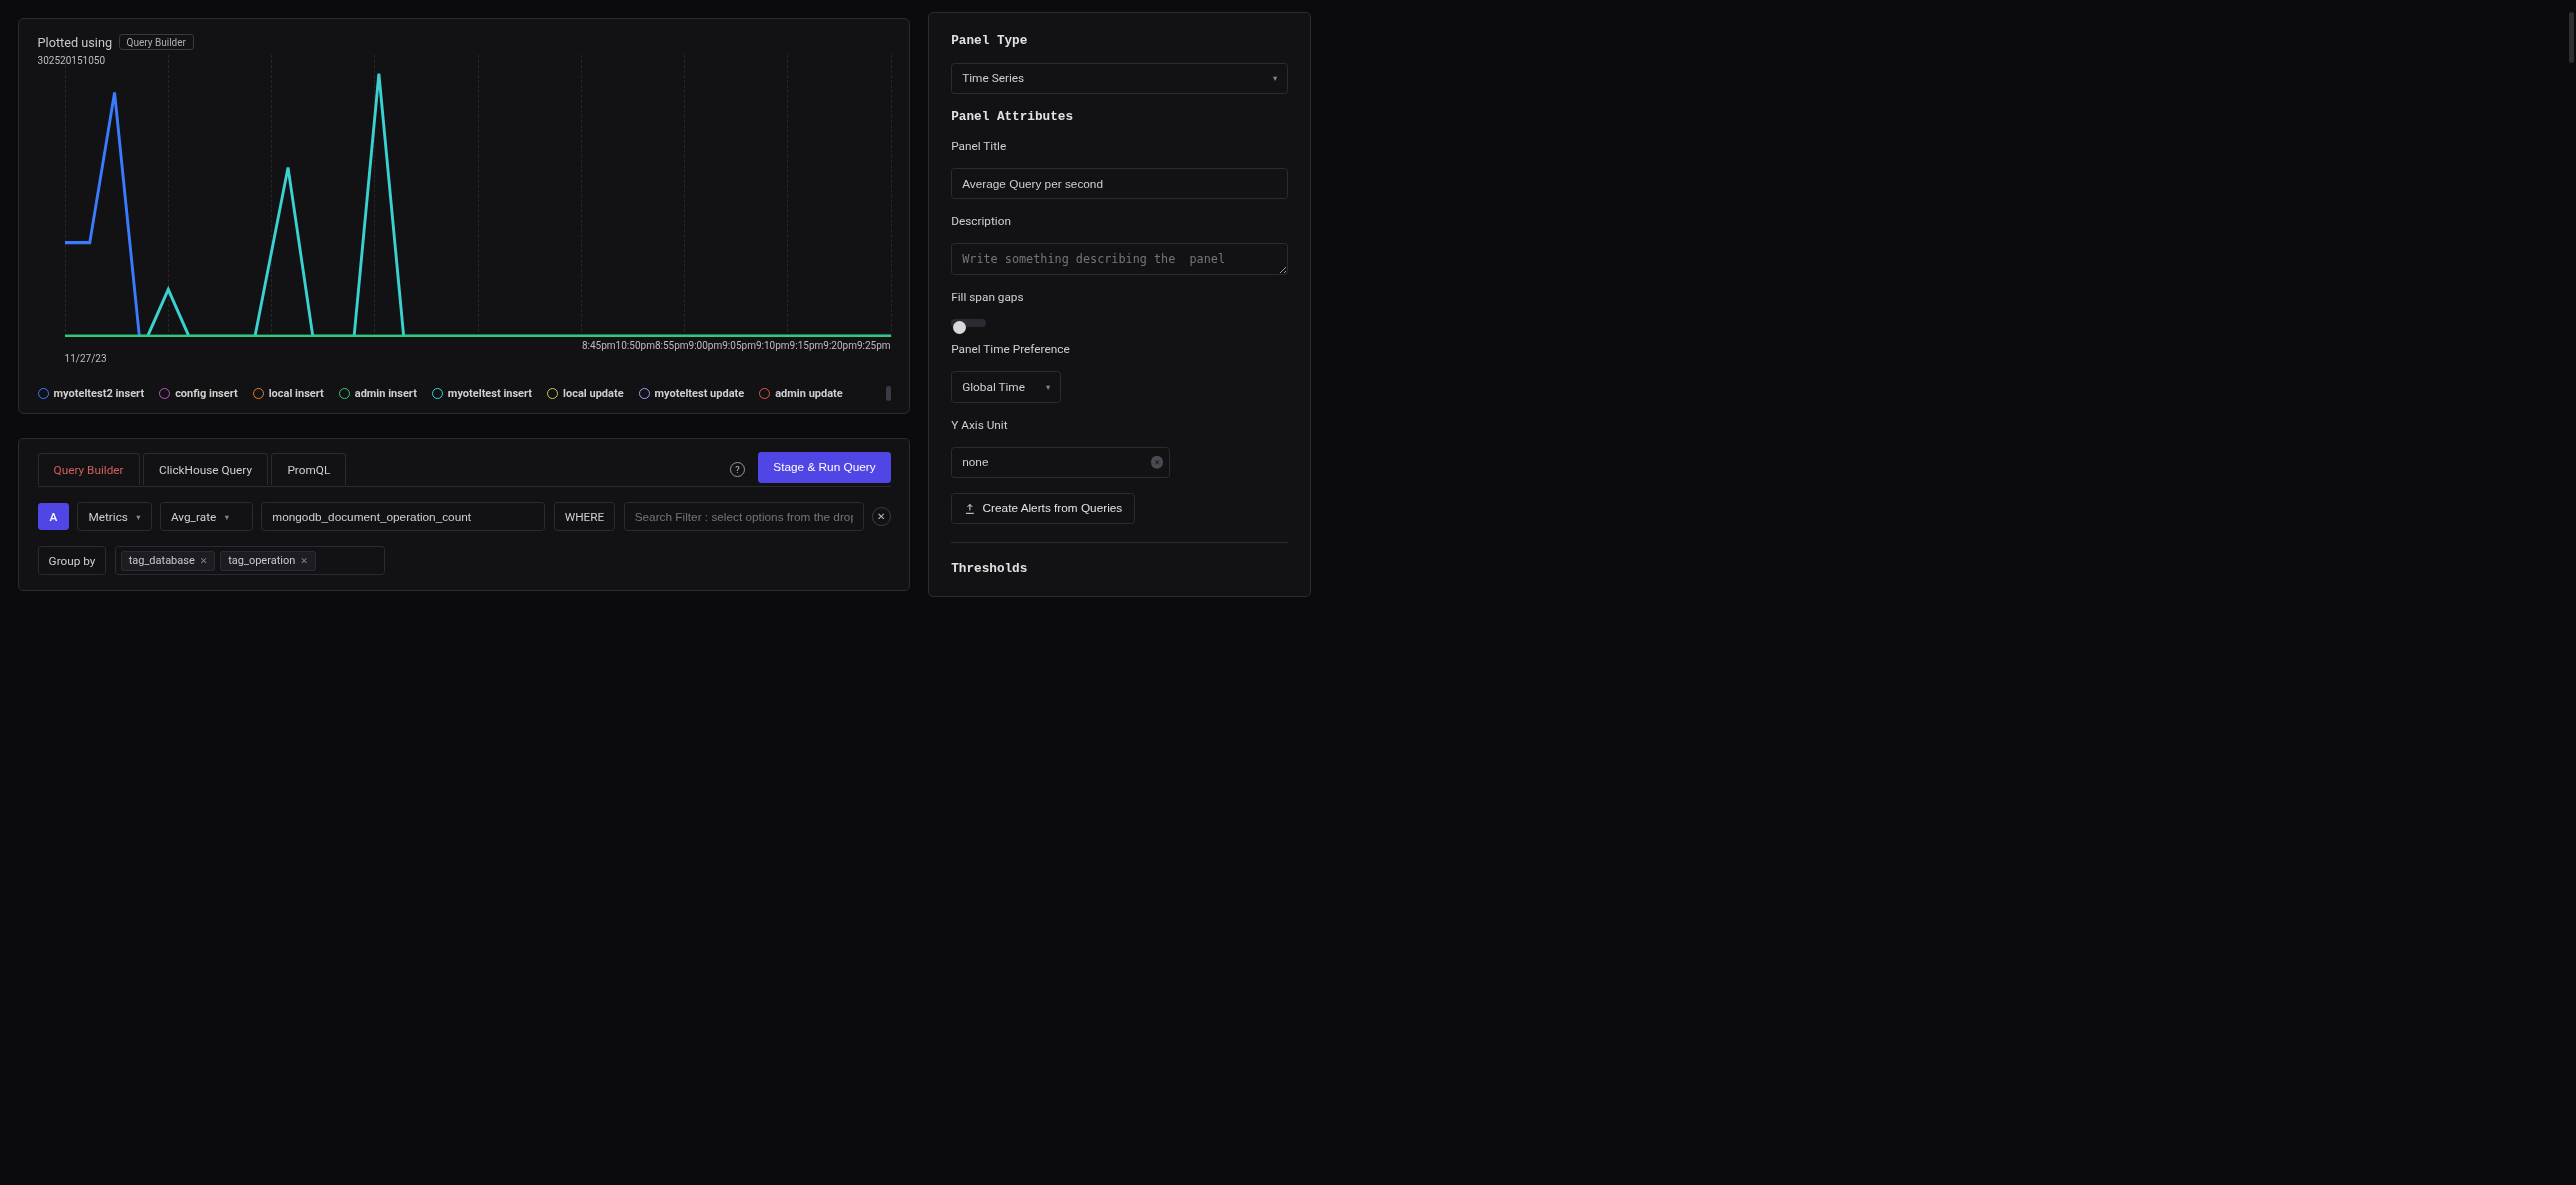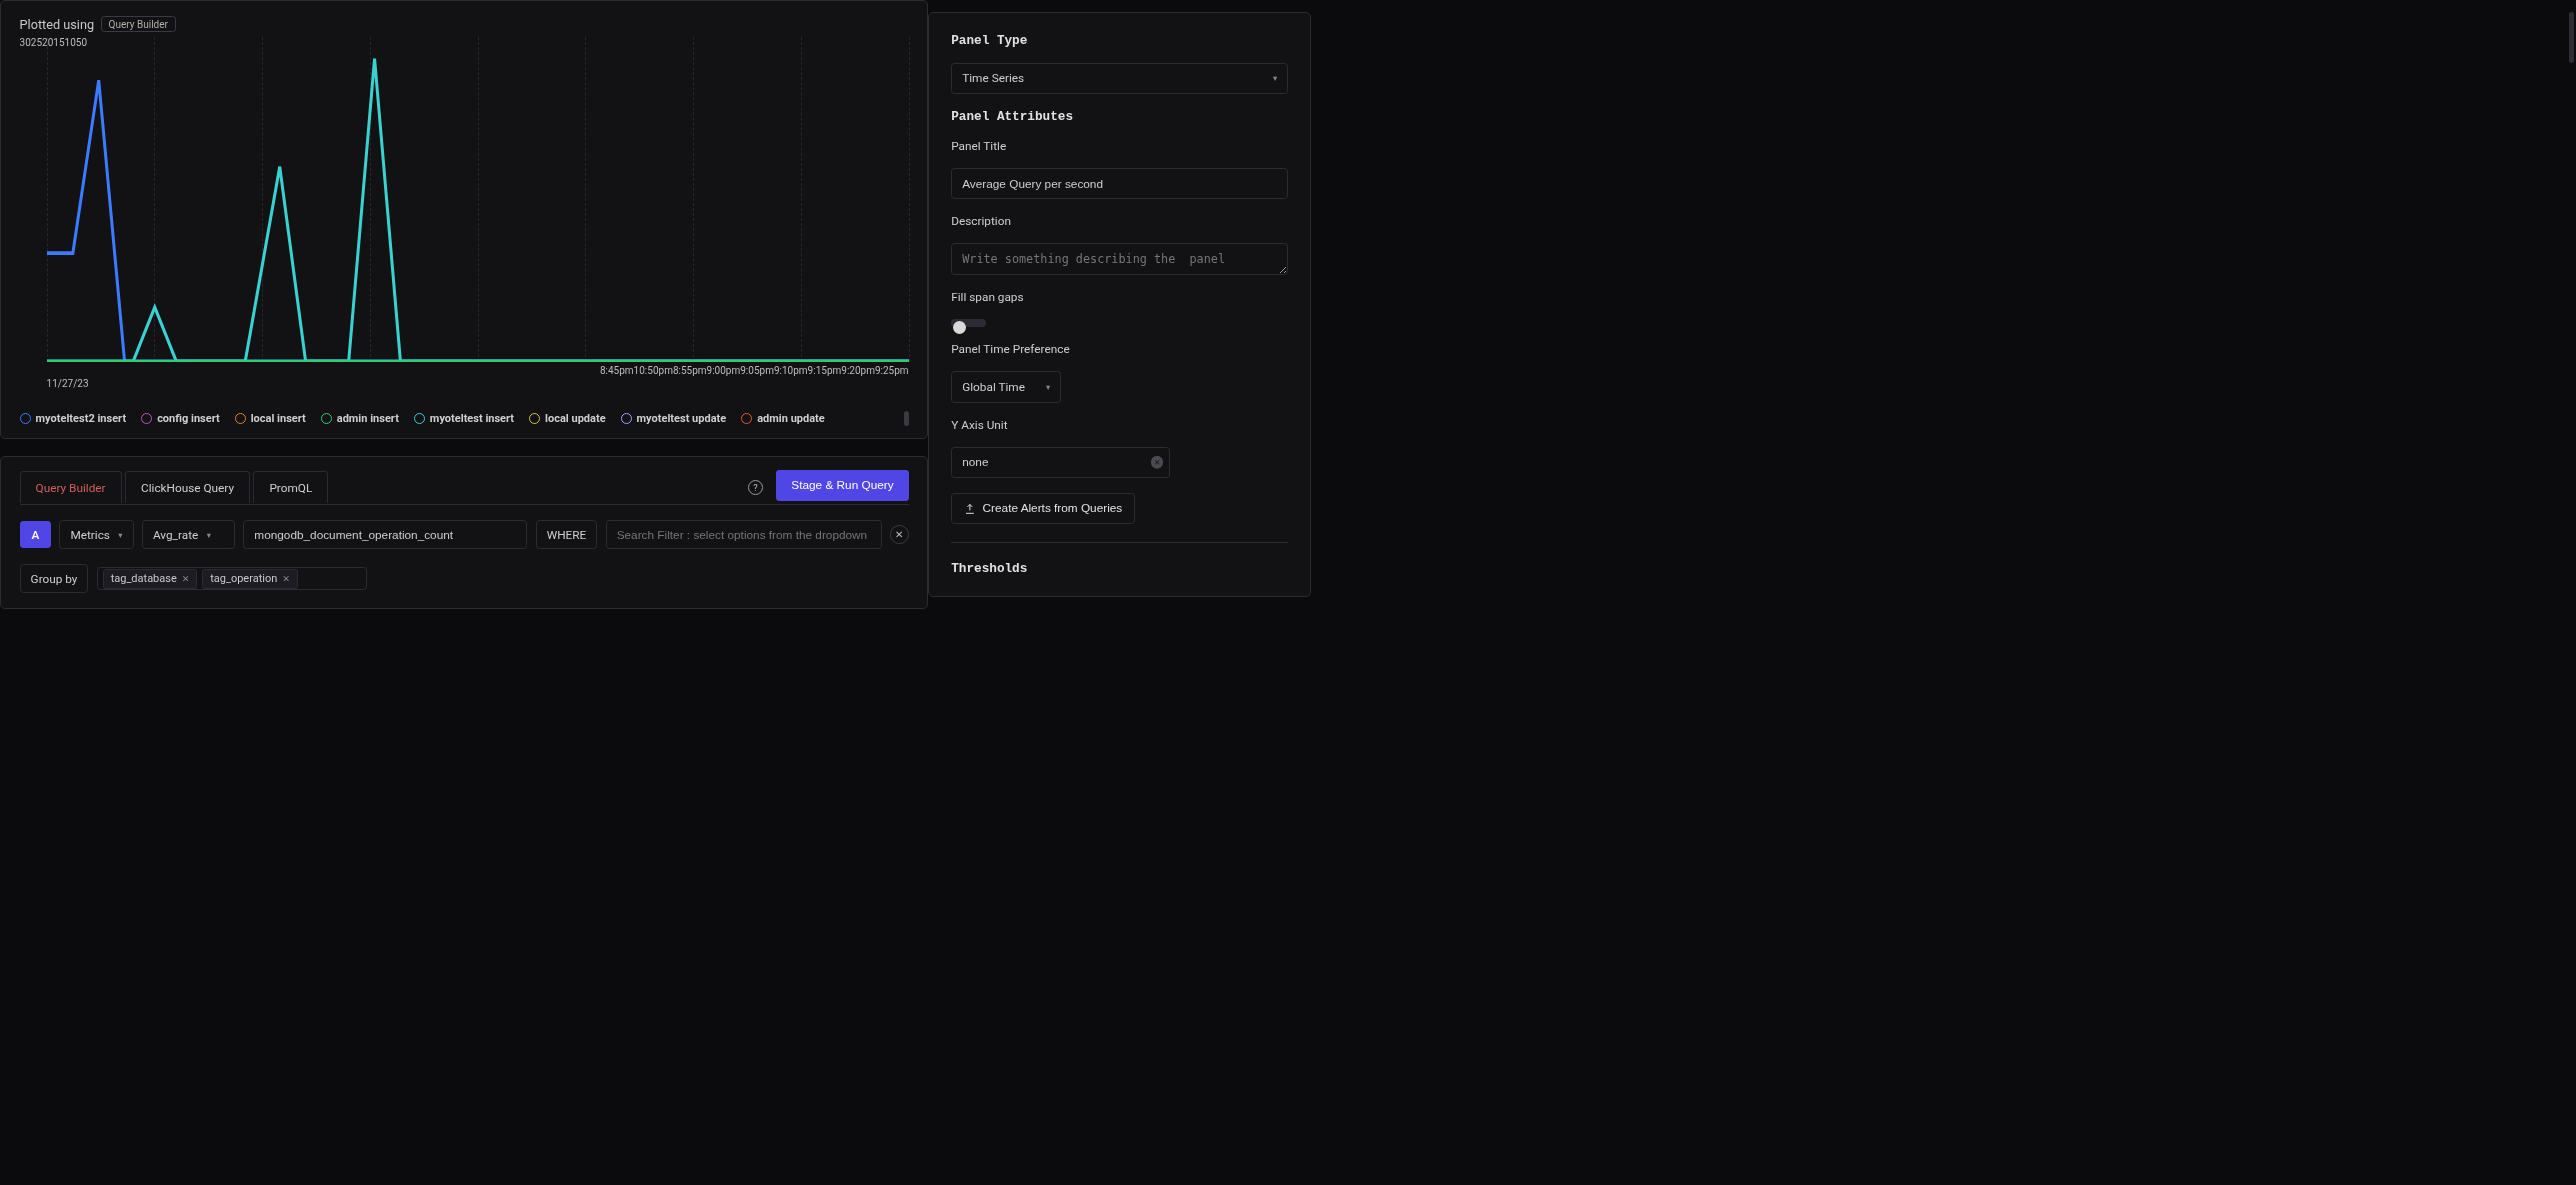--- a/index.html
+++ b/index.html
@@ -11,22 +11,22 @@
     display: flex;
     height: 609px;
     width: 1323px;
     overflow: hidden;
   }
   
   .main {
     flex: 1;
     display: flex;
     flex-direction: column;
-    padding: 0;
-    gap: 17px;
+    padding: 18px;
+    gap: 24px;
   }
   .panel-box {
     border: 0.8px solid #2b2b34;
     border-radius: 5px;
     background: #121214;
   }
   
   .chart-panel {
     flex: 1;
     padding: 15px 18.6px 11.8px 18.6px;
@@ -203,21 +203,21 @@
     cursor:pointer;
   }
   .tag-container {
     border:0.8px solid #2b2b34;
     border-radius:3.4px;
     padding:3.4px 5px;
     display:flex;
     gap:5px;
     align-items:center;
     min-width:270px;
-    height:23px;
+    height:29px;
   }
   .tag {
     background:#1c1c22;
     border:0.8px solid #2b2b34;
     border-radius:2.5px;
     padding:2.5px 6.8px;
     display:flex;
     align-items:center;
     gap:5px;
     font-size:11px;

